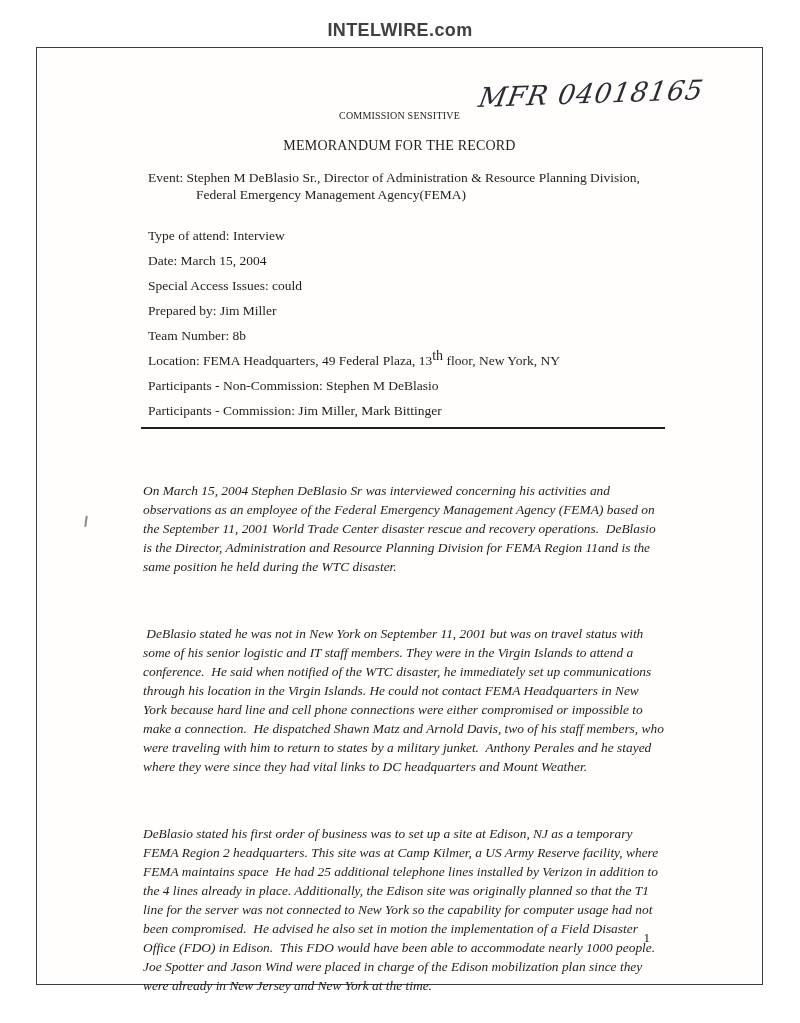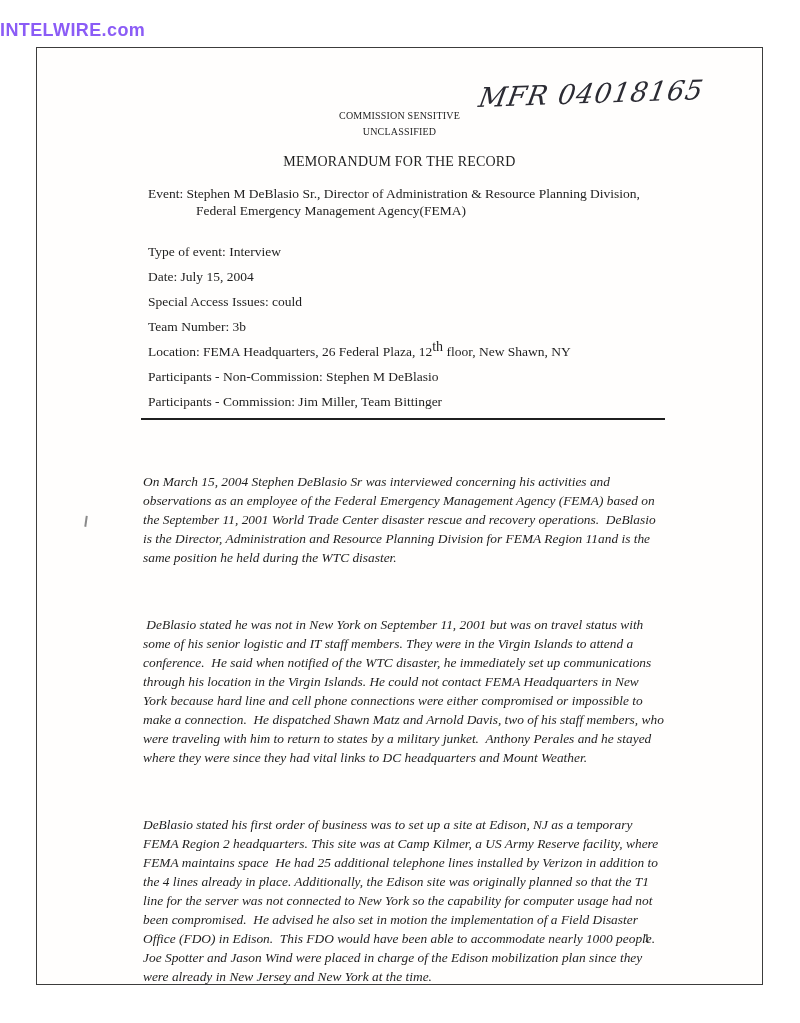--- a/index.html
+++ b/index.html
@@ -6,24 +6,24 @@
   body {
     width: 800px; height: 1023px;
     background: #ffffff;
     font-family: "Liberation Serif", "DejaVu Serif", serif;
     color: #1e1e1e;
   }
   .canvas { position: relative; width: 800px; height: 1023px; overflow: hidden; background: #ffffff; }
 
   .intelwire {
     position: absolute; top: 20px; left: 0; width: 100%;
-    text-align: left;
+    text-align: center;
     font-family: "Liberation Sans", "DejaVu Sans", sans-serif;
     font-weight: 700; font-size: 18px; letter-spacing: 0.4px;
-    color: #8b5cf6;
+    color: #404040;
   }
 
   .page {
     position: absolute; left: 36px; top: 47px;
     width: 727px; height: 938px;
     border: 1px solid #3c3c3c;
     background: #fffefd;
     box-sizing: border-box;
   }
 
@@ -84,34 +84,34 @@
 <div class="canvas">
 
   <div class="intelwire">INTELWIRE.com</div>
 
   <div class="page">
 
     <div class="handwritten">MFR 04018165</div>
 
     <div class="classification">
       <div>COMMISSION SENSITIVE</div>
-      <div>UNCLASSIFIED</div>
     </div>
 
     <div class="title">MEMORANDUM FOR THE RECORD</div>
 
     <div class="meta">
       <p class="event">Event: Stephen M DeBlasio Sr., Director of Administration &amp; Resource Planning Division, Federal Emergency Management Agency(FEMA)</p>
-      <p>Type of event: Interview</p>
-      <p>Date: July 15, 2004</p>
+      <p>Type of attend: Interview</p>
+      <p>Date: March 15, 2004</p>
       <p>Special Access Issues: could</p>
-      <p>Team Number: 3b</p>
-      <p><span>Location: FEMA Headquarters, 26 Federal Plaza, 12</span><sup>th</sup><span> floor, New Shawn, NY</span></p>
+      <p>Prepared by: Jim Miller</p>
+      <p>Team Number: 8b</p>
+      <p><span>Location: FEMA Headquarters, 49 Federal Plaza, 13</span><sup>th</sup><span> floor, New York, NY</span></p>
       <p>Participants - Non-Commission: Stephen M DeBlasio</p>
-      <p>Participants - Commission: Jim Miller, Team Bittinger</p>
+      <p>Participants - Commission: Jim Miller, Mark Bittinger</p>
     </div>
 
     <hr class="rule">
 
     <div class="body-text">
       <p>On March 15, 2004 Stephen DeBlasio Sr was interviewed concerning his activities and observations as an employee of the Federal Emergency Management Agency (FEMA) based on the September 11, 2001 World Trade Center disaster rescue and recovery operations.  DeBlasio is the Director, Administration and Resource Planning Division for FEMA Region 11and is the same position he held during the WTC disaster.</p>
       <p> DeBlasio stated he was not in New York on September 11, 2001 but was on travel status with some of his senior logistic and IT staff members. They were in the Virgin Islands to attend a conference.  He said when notified of the WTC disaster, he immediately set up communications through his location in the Virgin Islands. He could not contact FEMA Headquarters in New York because hard line and cell phone connections were either compromised or impossible to make a connection.  He dispatched Shawn Matz and Arnold Davis, two of his staff members, who were traveling with him to return to states by a military junket.  Anthony Perales and he stayed where they were since they had vital links to DC headquarters and Mount Weather.</p>
       <p>DeBlasio stated his first order of business was to set up a site at Edison, NJ as a temporary FEMA Region 2 headquarters. This site was at Camp Kilmer, a US Army Reserve facility, where FEMA maintains space  He had 25 additional telephone lines installed by Verizon in addition to the 4 lines already in place. Additionally, the Edison site was originally planned so that the T1 line for the server was not connected to New York so the capability for computer usage had not been compromised.  He advised he also set in motion the implementation of a Field Disaster Office (FDO) in Edison.  This FDO would have been able to accommodate nearly 1000 people.  Joe Spotter and Jason Wind were placed in charge of the Edison mobilization plan since they were already in New Jersey and New York at the time.</p>
     </div>
 

